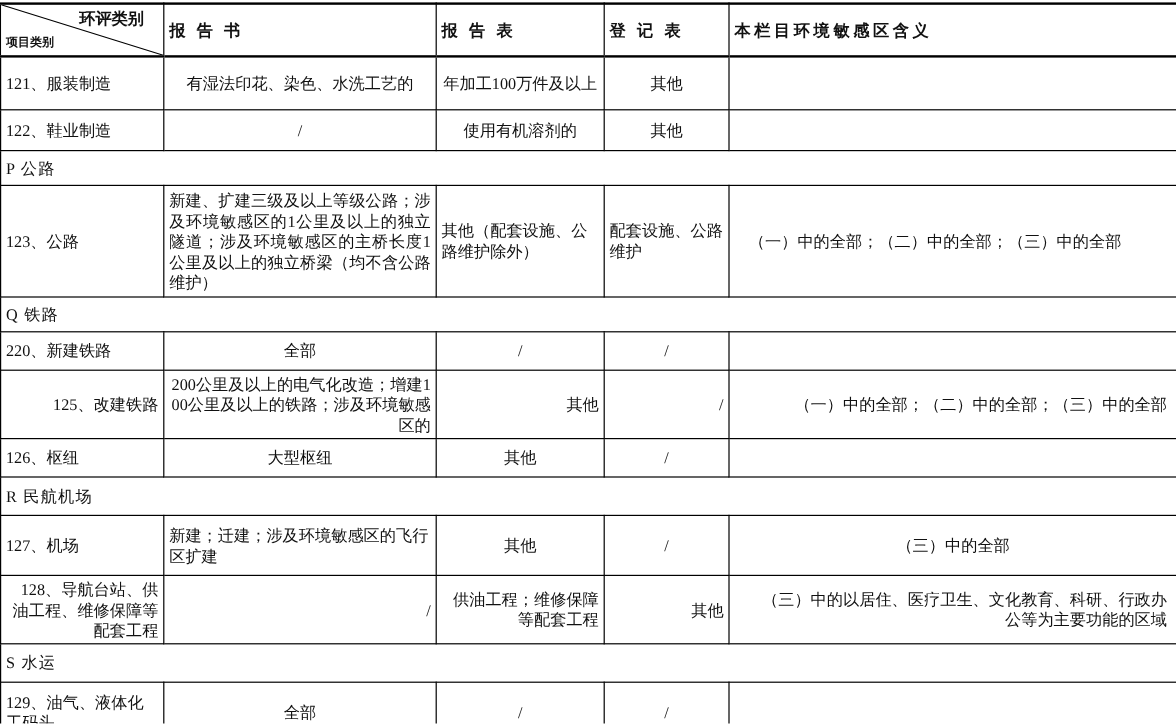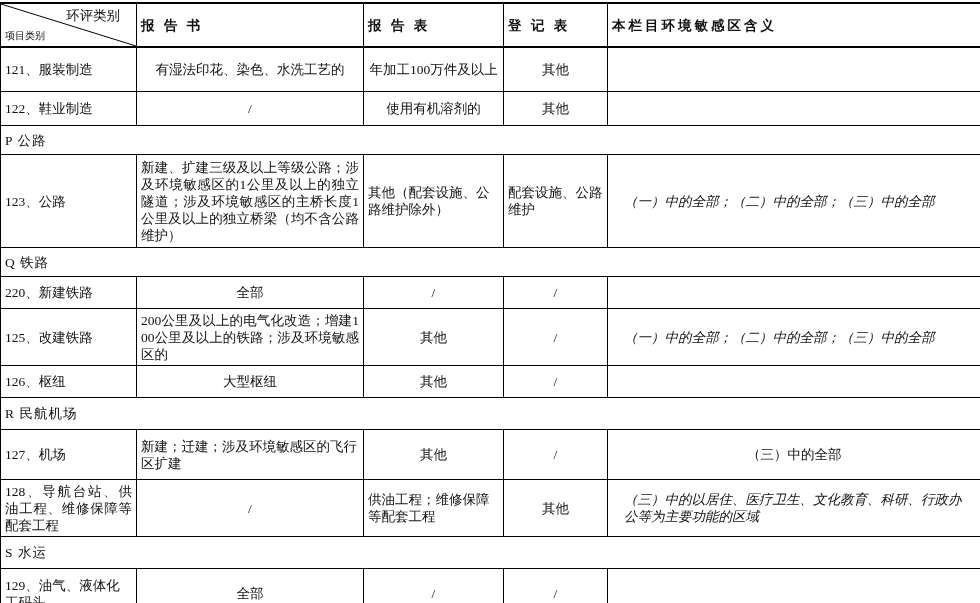--- a/index.html
+++ b/index.html
@@ -32,39 +32,39 @@
   .jf{text-align:justify;}
   .col-header{
     font-weight:bold;
     letter-spacing:3px;
     text-align:left;
   }
   .diag-cell{
     position:relative;
     padding:0;
     height:42px;
-    font-weight:normal;
+    font-weight:bold;
   }
   .diag-cell svg{position:absolute;left:0;top:0;width:100%;height:100%;}
   .diag-top{position:absolute;top:3px;right:16px;font-size:13.5px;}
   .diag-bottom{position:absolute;bottom:2px;left:4px;font-size:10px;}
   .section-row td{
     font-weight:normal;
     text-align:left;
     padding-left:4px;
     letter-spacing:1px;
   }
-  .ind{padding-left:16px;padding-right:8px;font-style:italic;}
+  .ind{padding-left:16px;padding-right:8px;}
   
   .h39 td{height:39px;}
   .h29 td{height:29px;}
   .h26 td{height:24px;}
   .h88 td{height:88px;}
   .h27 td{height:27px;}
-  .h52 td{height:52px;}
+  .h52 td{height:52px;text-align:right;}
   .h45 td{height:45px;}
 </style>
 </head>
 <body>
 
 <table class="catalog">
   <colgroup>
     <col style="width:136px">
     <col style="width:227px">
     <col style="width:140px">

